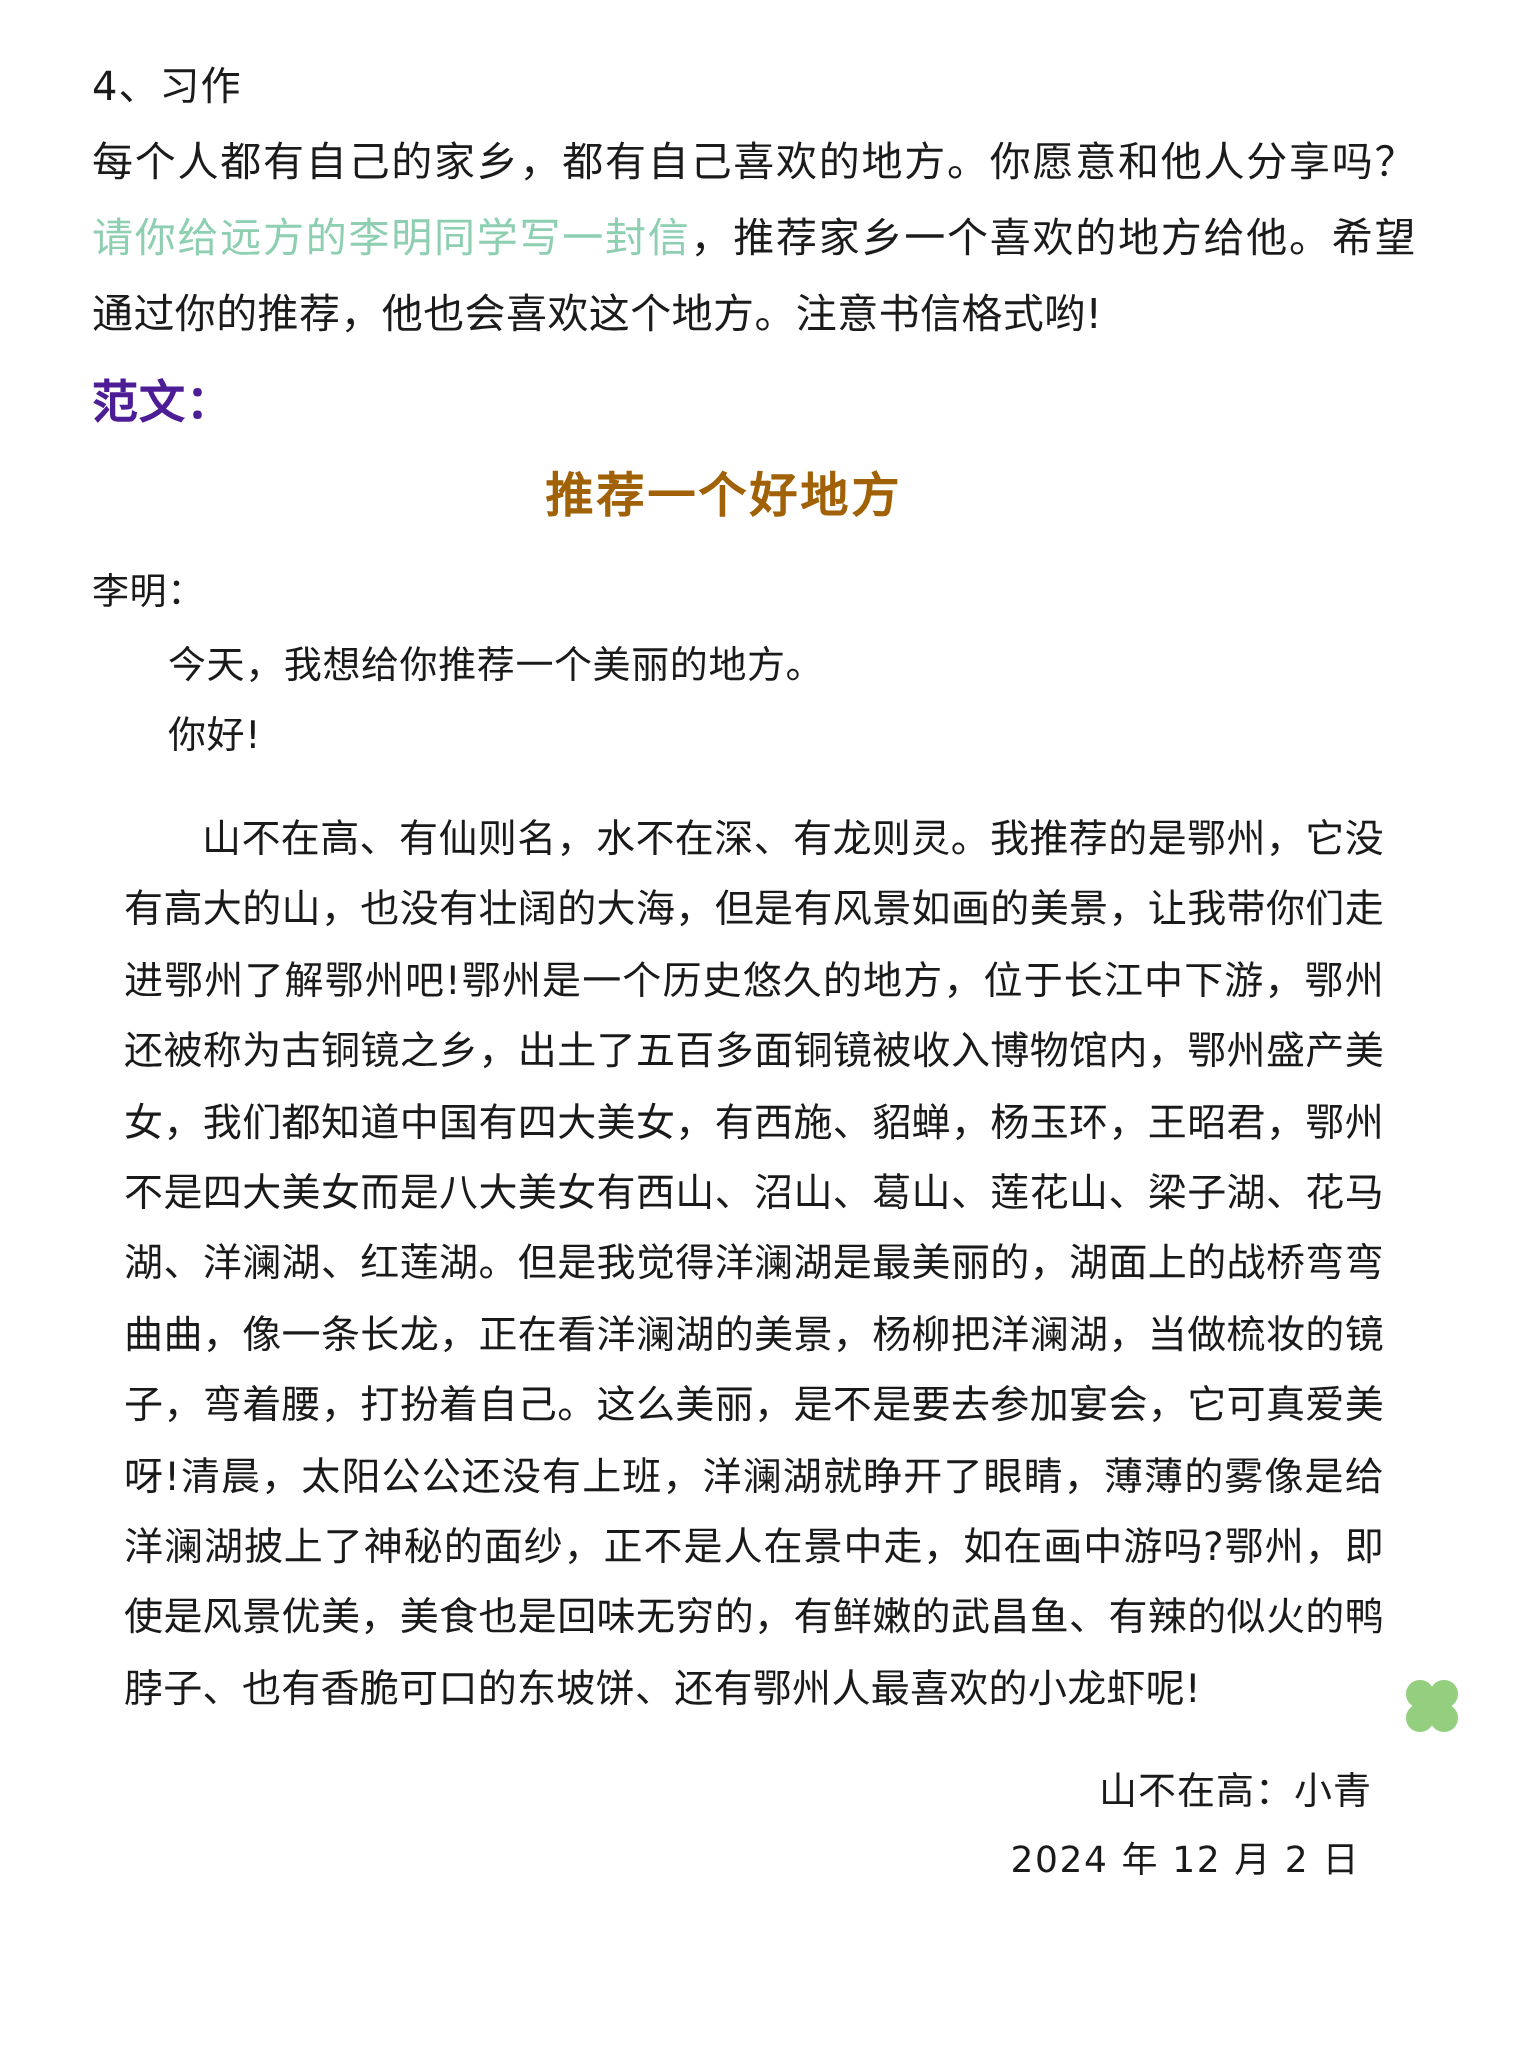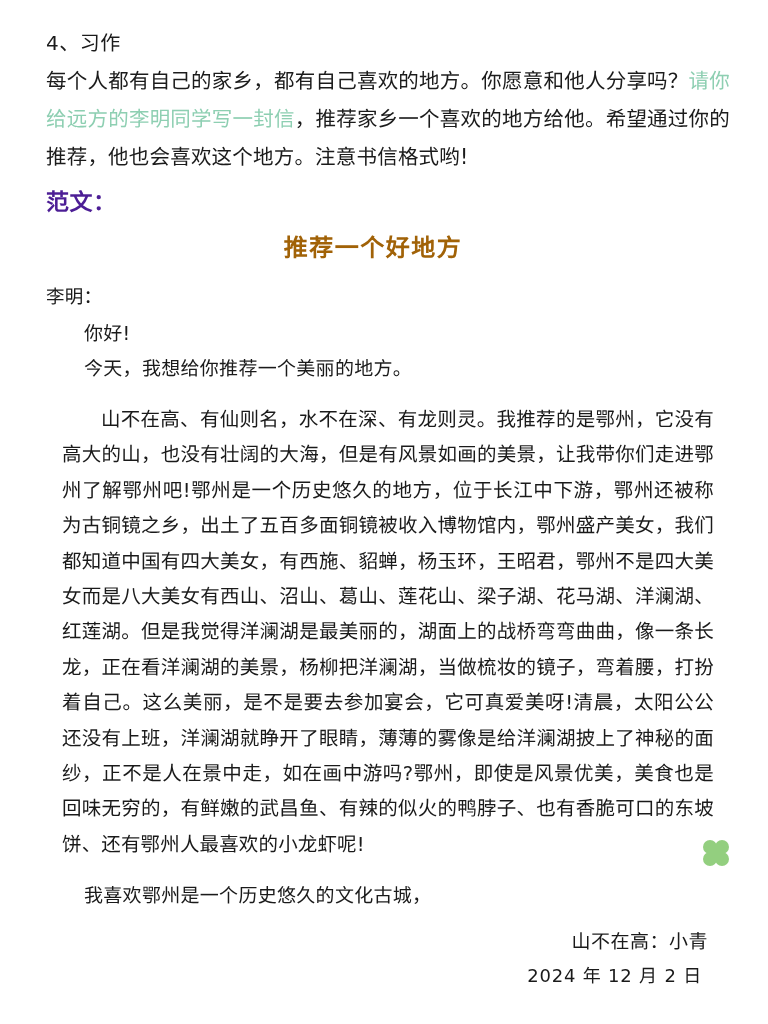--- a/index.html
+++ b/index.html
@@ -16,21 +16,21 @@
     color: #1a1a1a;
     position: relative;
   }
 
   .page {
     position: relative;
     width: 768px;
     height: 892px;
     background: #ffffff;
     box-sizing: border-box;
-    padding: 26px 38px 0 46px;
+    padding: 26px 60px 0 46px;
   }
 
   
   .prompt-heading {
     font-size: 20px;
     line-height: 34px;
     letter-spacing: 0.5px;
     color: #1b1b1b;
     margin: 0 0 2px 0;
     white-space: nowrap;
@@ -145,27 +145,26 @@
     <p class="prompt-body"><span>每个人都有自己的家乡，都有自己喜欢的地方。你愿意和他人分享吗？</span><span class="hl-green">请你给远方的李明同学写一封信</span><span>，推荐家乡一个喜欢的地方给他。希望通过你的推荐，他也会喜欢这个地方。注意书信格式哟!</span></p>
   </section>
 
   <p class="fanwen-label">范文：</p>
 
   <h1 class="essay-title">推荐一个好地方</h1>
 
   <section>
     <p class="salutation">李明：</p>
 
+    <p class="letter-line">今天，我想给你推荐一个美丽的地方。</p>
+
     <p class="letter-line">你好!</p>
-
-    <p class="letter-line">今天，我想给你推荐一个美丽的地方。</p>
 
     <p class="letter-para">山不在高、有仙则名，水不在深、有龙则灵。我推荐的是鄂州，它没有高大的山，也没有壮阔的大海，但是有风景如画的美景，让我带你们走进鄂州了解鄂州吧!鄂州是一个历史悠久的地方，位于长江中下游，鄂州还被称为古铜镜之乡，出土了五百多面铜镜被收入博物馆内，鄂州盛产美女，我们都知道中国有四大美女，有西施、貂蝉，杨玉环，王昭君，鄂州不是四大美女而是八大美女有西山、沼山、葛山、莲花山、梁子湖、花马湖、洋澜湖、红莲湖。但是我觉得洋澜湖是最美丽的，湖面上的战桥弯弯曲曲，像一条长龙，正在看洋澜湖的美景，杨柳把洋澜湖，当做梳妆的镜子，弯着腰，打扮着自己。这么美丽，是不是要去参加宴会，它可真爱美呀!清晨，太阳公公还没有上班，洋澜湖就睁开了眼睛，薄薄的雾像是给洋澜湖披上了神秘的面纱，正不是人在景中走，如在画中游吗?鄂州，即使是风景优美，美食也是回味无穷的，有鲜嫩的武昌鱼、有辣的似火的鸭脖子、也有香脆可口的东坡饼、还有鄂州人最喜欢的小龙虾呢!</p>
 
-    <p class="closing-line">我喜欢鄂州是一个历史悠久的文化古城，</p>
 
 
     <div class="signature-block">
       <p class="signature-name">山不在高：小青</p>
       <p class="signature-date">2024 年 12 月 2 日</p>
     </div>
   </section>
 
   <span class="clover-mark">
     <svg width="34" height="34" viewBox="0 0 34 34" aria-hidden="true">

